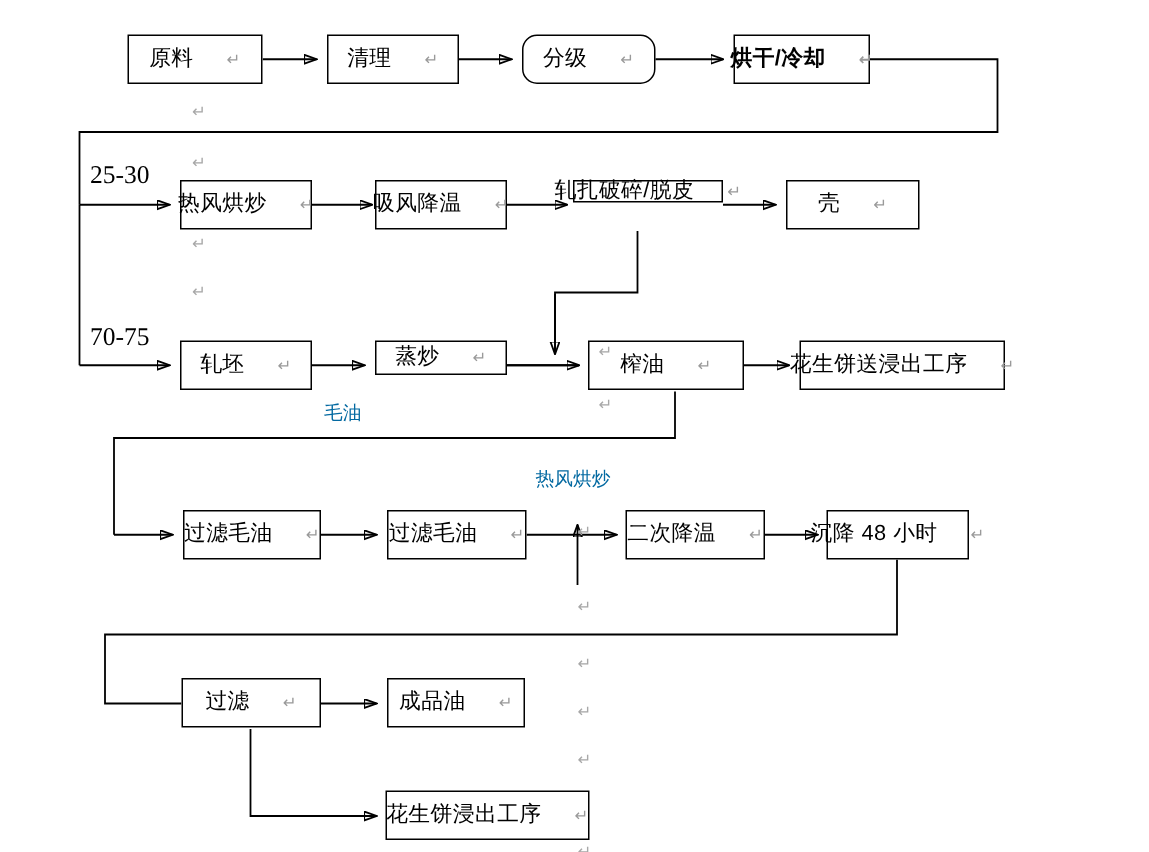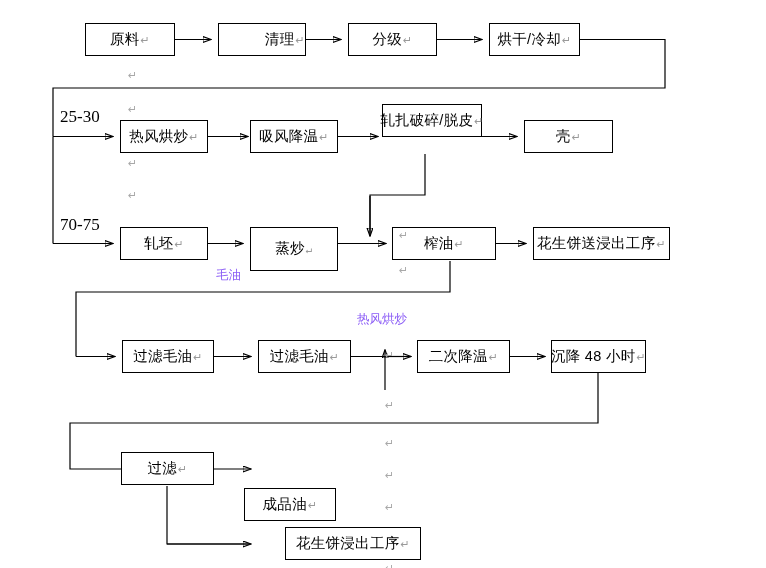--- a/index.html
+++ b/index.html
@@ -21,39 +21,40 @@
     border: 1px solid #000000;
     background: #ffffff;
     display: flex;
     align-items: center;
     justify-content: center;
     font-size: 14.5px;
     color: #000000;
     line-height: 1;
     white-space: nowrap;
     letter-spacing: 0.3px;
+    gap: 21px;
   }
   .node .pilcrow {
     color: #9a9a9a;
     font-size: 11px;
     margin-left: 1px;
     transform: translateY(1px);
   }
   .pmark {
     position: absolute;
     color: #a8a8a8;
     font-size: 11px;
     font-family: "Liberation Sans", "DejaVu Sans", sans-serif;
     line-height: 1;
     user-select: none;
   }
   .label {
     position: absolute;
     font-size: 12.5px;
-    color: #8b5cf6;
+    color: #0369a1;
     line-height: 1;
     white-space: nowrap;
   }
   .label-num {
     position: absolute;
     font-size: 17px;
     color: #000000;
     font-family: "Liberation Serif", "DejaVu Serif", serif;
     line-height: 1;
     white-space: nowrap;
@@ -123,55 +124,55 @@
     <line x1="214" y1="469" x2="251" y2="469" marker-end="url(#ah)"></line>
 
     <path d="M167,486 L167,544 L250,544"></path>
     <line x1="167" y1="544" x2="251" y2="544" marker-end="url(#ah)"></line>
   </svg>
 
   <div class="node" style="left:85px; top:23px; width:90px; height:33px;">
     <span>原料</span>
       <span class="pilcrow">↵</span>
   </div>
-  <div class="node" style="left:218px; top:23px; width:88px; height:33px;justify-content:flex-end;">
+  <div class="node" style="left:218px; top:23px; width:88px; height:33px;">
     <span>清理</span>
       <span class="pilcrow">↵</span>
   </div>
-  <div class="node" style="left:348px; top:23px; width:89px; height:33px;">
+  <div class="node" style="left:348px; top:23px; width:89px; height:33px;border-radius:10px;">
     <span>分级</span>
       <span class="pilcrow">↵</span>
   </div>
-  <div class="node" style="left:489px; top:23px; width:91px; height:33px;">
+  <div class="node" style="left:489px; top:23px; width:91px; height:33px;font-weight:bold;">
     <span>烘干/冷却</span>
       <span class="pilcrow">↵</span>
   </div>
 
   <div class="node" style="left:120px; top:120px; width:88px; height:33px;">
     <span>热风烘炒</span>
       <span class="pilcrow">↵</span>
   </div>
   <div class="node" style="left:250px; top:120px; width:88px; height:33px;text-align:right;">
     <span>吸风降温</span>
       <span class="pilcrow">↵</span>
   </div>
-  <div class="node" style="left:382px; top:104px; width:100px; height:33px;">
+  <div class="node" style="left:382px; top:120px; width:100px; height:15px;">
     <span>轧扎破碎/脱皮</span>
       <span class="pilcrow">↵</span>
   </div>
   <div class="node" style="left:524px; top:120px; width:89px; height:33px;">
     <span>壳</span>
       <span class="pilcrow">↵</span>
   </div>
 
   <div class="node" style="left:120px; top:227px; width:88px; height:33px;">
     <span>轧坯</span>
       <span class="pilcrow">↵</span>
   </div>
-  <div class="node" style="left:250px; top:227px; width:88px; height:44px;font-family:Liberation Mono, monospace;">
+  <div class="node" style="left:250px; top:227px; width:88px; height:23px;">
     <span>蒸炒</span>
       <span class="pilcrow">↵</span>
   </div>
   <div class="node" style="left:392px; top:227px; width:104px; height:33px;">
     <span>榨油</span>
       <span class="pilcrow">↵</span>
   </div>
   <div class="node" style="left:533px; top:227px; width:137px; height:33px;">
     <span>花生饼送浸出工序</span>
       <span class="pilcrow">↵</span>
@@ -191,26 +192,26 @@
   </div>
   <div class="node" style="left:551px; top:340px; width:95px; height:33px;">
     <span>沉降 48 小时</span>
       <span class="pilcrow">↵</span>
   </div>
 
   <div class="node" style="left:121px; top:452px; width:93px; height:33px;">
     <span>过滤</span>
       <span class="pilcrow">↵</span>
   </div>
-  <div class="node" style="left:244px; top:452px; width:92px; height:33px;margin-top:36px;">
+  <div class="node" style="left:258px; top:452px; width:92px; height:33px;">
     <span>成品油</span>
       <span class="pilcrow">↵</span>
   </div>
 
-  <div class="node" style="left:257px; top:527px; width:136px; height:33px;margin-left:28px;">
+  <div class="node" style="left:257px; top:527px; width:136px; height:33px;">
     <span>花生饼浸出工序</span>
       <span class="pilcrow">↵</span>
   </div>
 
   <div class="label-num" style="left:60px; top:108px;">25-30</div>
   <div class="label-num" style="left:60px; top:216px;">70-75</div>
   <div class="label" style="left:216px; top:269px;">毛油</div>
   <div class="label" style="left:357px; top:313px;">热风烘炒</div>
 
   <div class="pmark" style="left:128px; top:70px;">↵</div>

